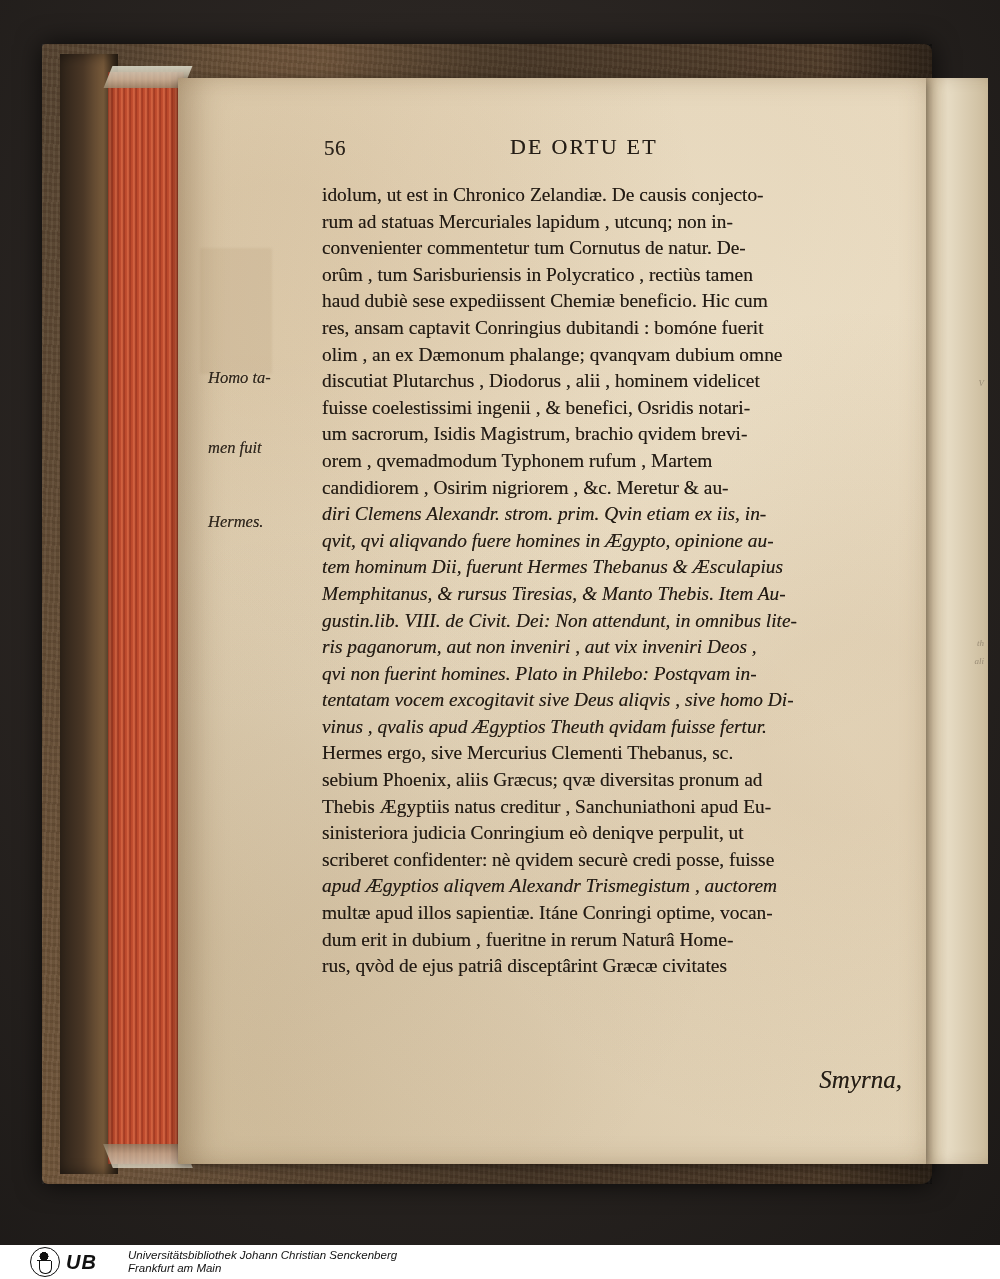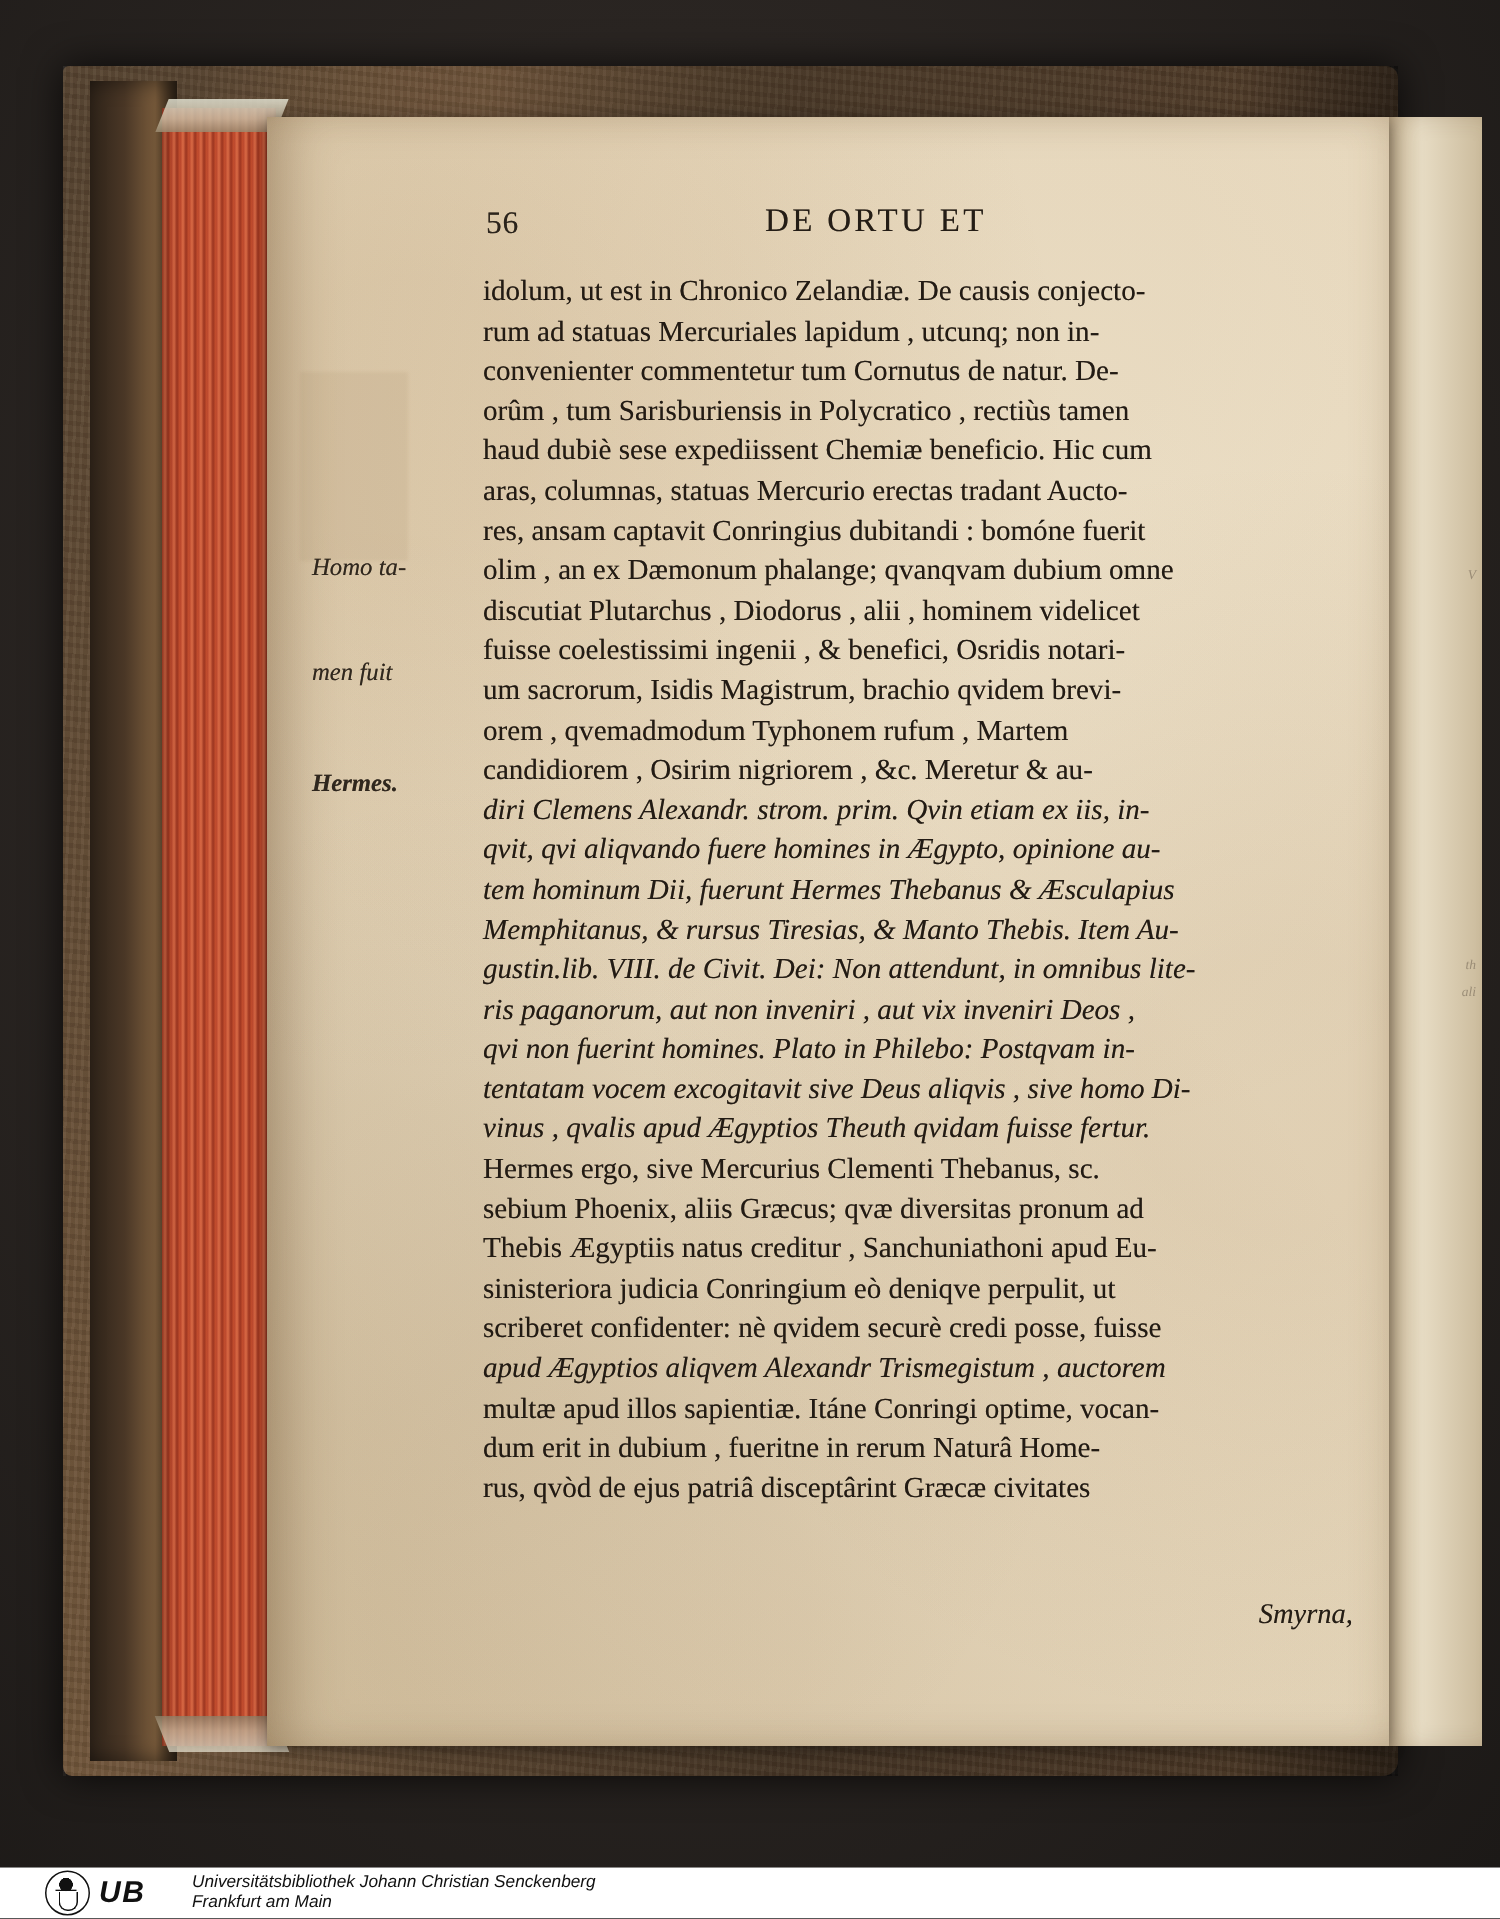--- a/index.html
+++ b/index.html
@@ -173,21 +173,21 @@
     left: 30px;
     width: 118px;
     font-size: 16.5px;
     font-style: italic;
     color: #2f271e;
     line-height: 1.2;
     text-align: left;
   }
   .marg-1 { top: 290px; font-style: italic; }
   .marg-2 { top: 360px; }
-  .marg-3 { top: 434px; font-weight: bold; }
+  .marg-3 { top: 434px; }
 
   .textblock {
     position: absolute;
     left: 144px; top: 104px;
     width: 580px;
     color: #221b14;
     font-size: 19.4px;
     line-height: 26.6px;
     text-align: justify;
     text-justify: inter-word;
@@ -196,21 +196,21 @@
     margin: 0;
     text-indent: 0;
   }
   .it { font-style: italic; }
   .catchword {
     position: absolute;
     left: 144px; top: 988px;
     width: 580px;
     text-align: right;
     font-style: italic;
-    font-size: 19px;
+    font-size: 25px;
     color: #241d15;
   }
 
   
   .textblock, .folio, .running-title, .marginalia, .catchword {
     text-shadow: 0 0 .4px rgba(40,28,16,.55);
   }
 
   
   .libbar {
@@ -303,21 +303,20 @@
     <div class="marginalia marg-1">Homo ta-</div>
     <div class="marginalia marg-2">men fuit</div>
     <div class="marginalia marg-3">Hermes.</div>
 
     <div class="textblock">
       <p>idolum, ut est in Chronico Zelandiæ. De causis conjecto-</p>
       <p>rum ad statuas Mercuriales lapidum , utcunq; non in-</p>
       <p>convenienter commentetur tum Cornutus de natur. De-</p>
       <p>orûm , tum Sarisburiensis in Polycratico , rectiùs tamen</p>
       <p>haud dubiè sese expediissent Chemiæ beneficio. Hic cum</p>
-      <p>aras, columnas, statuas Mercurio erectas tradant Aucto-</p>
       <p>res, ansam captavit Conringius dubitandi : bomóne fuerit</p>
       <p>olim , an ex Dæmonum phalange; qvanqvam dubium omne</p>
       <p>discutiat Plutarchus , Diodorus , alii , hominem videlicet</p>
       <p>fuisse coelestissimi ingenii , &amp; benefici, Osridis notari-</p>
       <p>um sacrorum, Isidis Magistrum, brachio qvidem brevi-</p>
       <p>orem , qvemadmodum Typhonem rufum , Martem</p>
       <p>candidiorem , Osirim nigriorem , &amp;c.   Meretur &amp; au-</p>
       <p class="it">diri Clemens Alexandr. strom. prim. Qvin etiam ex iis, in-</p>
       <p class="it">qvit, qvi aliqvando fuere homines in Ægypto, opinione au-</p>
       <p class="it">tem hominum Dii, fuerunt Hermes Thebanus &amp; Æsculapius</p>

